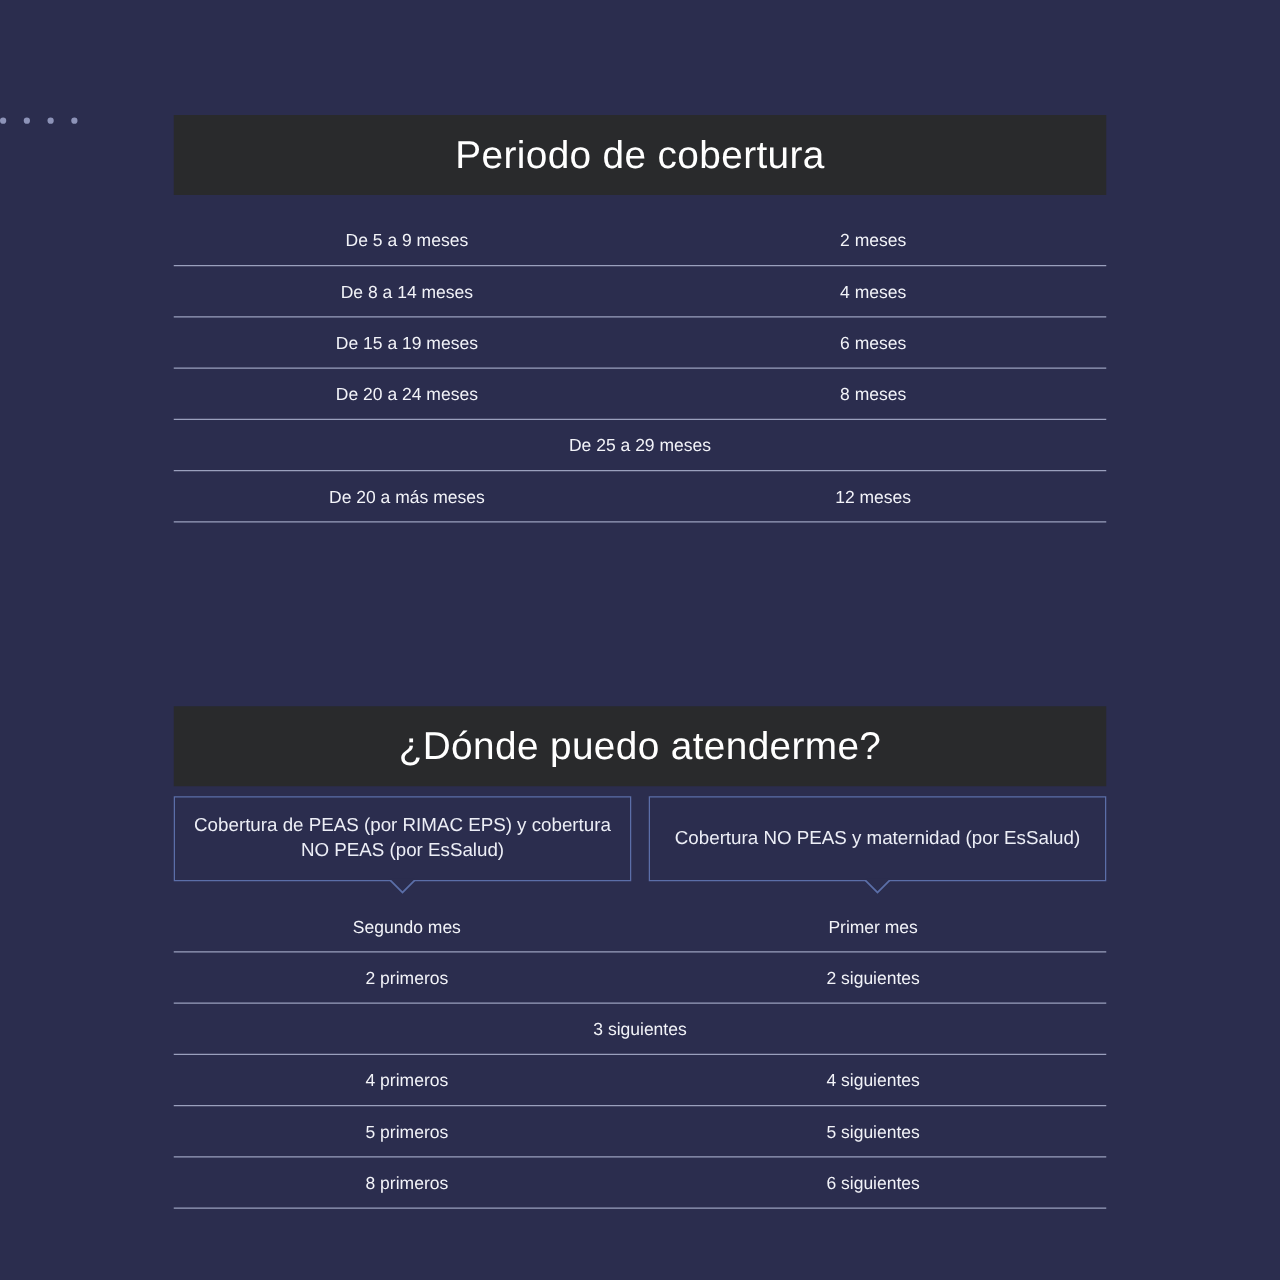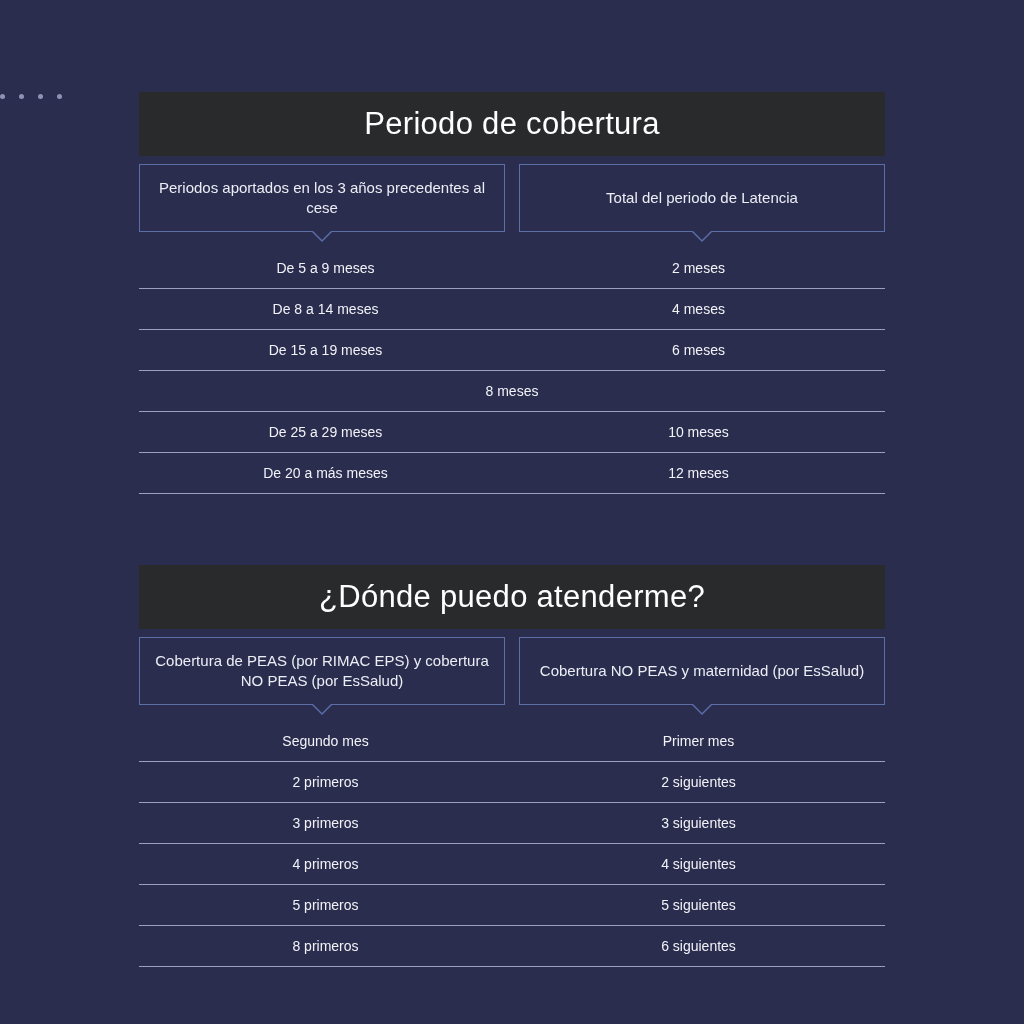--- a/index.html
+++ b/index.html
@@ -128,47 +128,39 @@
     <span></span>
     <span></span>
     <span></span>
     <span></span>
   </div>
 
   <div class="section section-1">
     <div class="banner">
       <div class="banner-title">Periodo de cobertura</div>
     </div>
-    <div class="headers">
-      <div class="header-box">
-        <div class="txt">Periodos aportados en los 3 años precedentes al cese</div>
-      </div>
-      <div class="header-box">
-        <div class="txt">Total del periodo de Latencia</div>
-      </div>
-    </div>
     <div class="rows no-top">
       <div class="row">
         <div class="cell">De 5 a 9 meses</div>
         <div class="cell">2 meses</div>
       </div>
       <div class="row">
         <div class="cell">De 8 a 14 meses</div>
         <div class="cell">4 meses</div>
       </div>
       <div class="row">
         <div class="cell">De 15 a 19 meses</div>
         <div class="cell">6 meses</div>
       </div>
       <div class="row">
+        <div class="cell">De 20 a 24 meses</div>
         <div class="cell">8 meses</div>
       </div>
       <div class="row">
         <div class="cell">De 25 a 29 meses</div>
-        <div class="cell">10 meses</div>
       </div>
       <div class="row">
         <div class="cell">De 20 a más meses</div>
         <div class="cell">12 meses</div>
       </div>
     </div>
   </div>
 
   <div class="section section-2">
     <div class="banner">
@@ -185,21 +177,20 @@
     <div class="rows no-top">
       <div class="row">
         <div class="cell">Segundo mes</div>
         <div class="cell">Primer mes</div>
       </div>
       <div class="row">
         <div class="cell">2 primeros</div>
         <div class="cell">2 siguientes</div>
       </div>
       <div class="row">
-        <div class="cell">3 primeros</div>
         <div class="cell">3 siguientes</div>
       </div>
       <div class="row">
         <div class="cell">4 primeros</div>
         <div class="cell">4 siguientes</div>
       </div>
       <div class="row">
         <div class="cell">5 primeros</div>
         <div class="cell">5 siguientes</div>
       </div>

